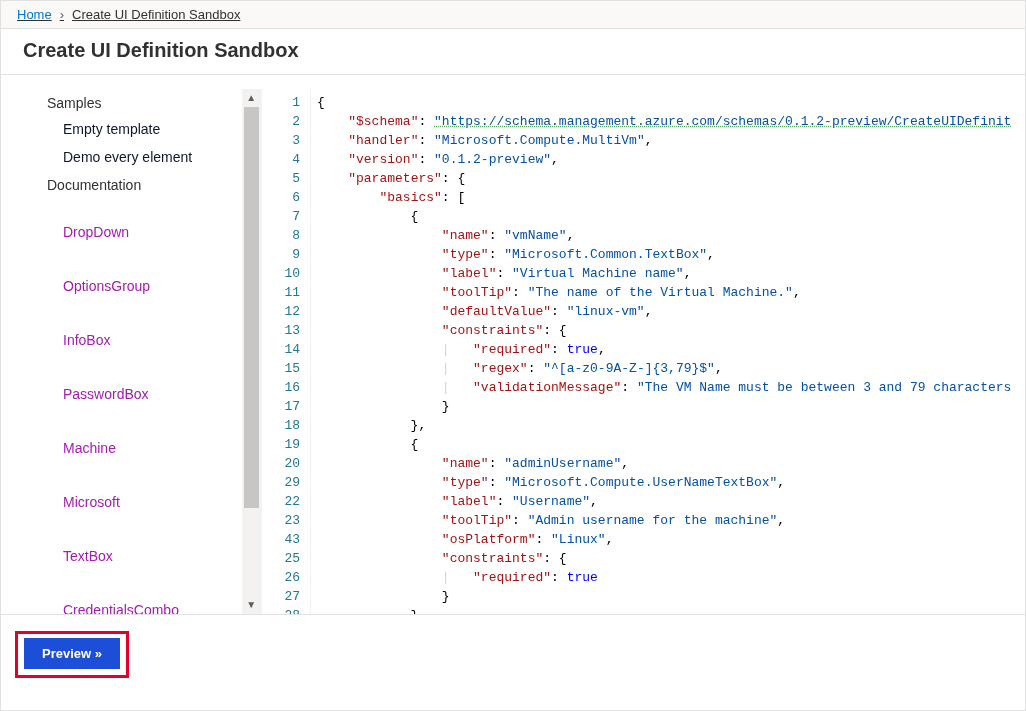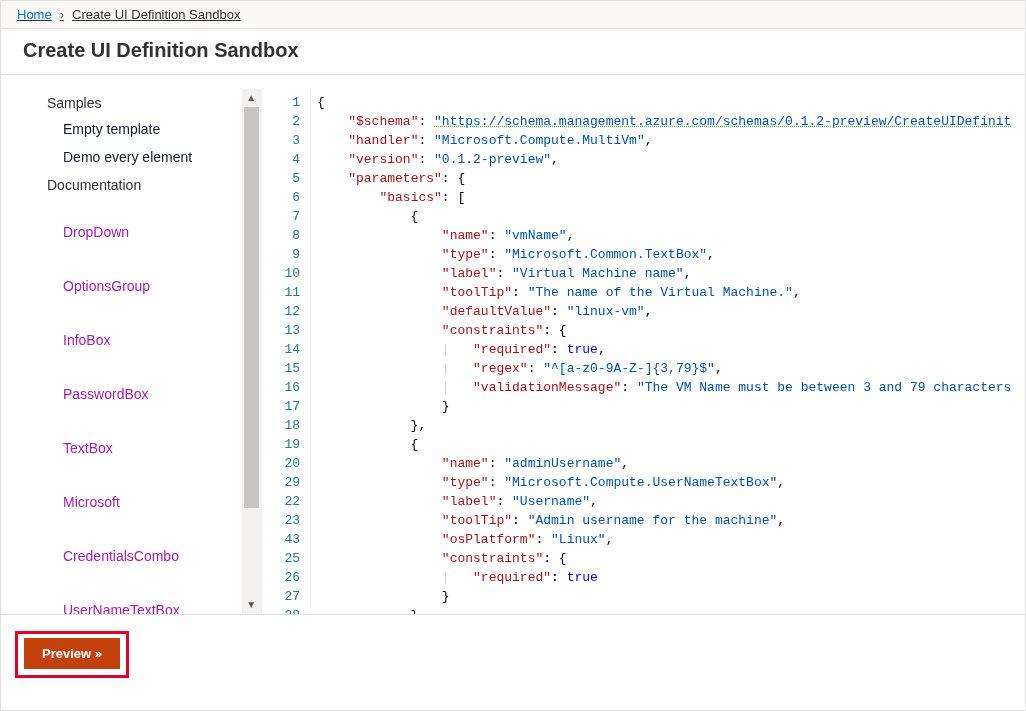--- a/index.html
+++ b/index.html
@@ -25,21 +25,21 @@
   .code { flex:1; background:#fff; padding:4px 0 4px 6px; font-family: Consolas, "Courier New", monospace; font-size:13px; line-height:19px; white-space:pre; overflow:hidden; position:relative; border-left:1px solid #f3f2f1; }
   .code .line { height:19px; display:block; }
   .tok-p { color:#000; } 
   .tok-k { color:#a31515; } 
   .tok-s { color:#0451a5; } 
   .tok-l { color:#0451a5; text-decoration: underline dotted #4caf50; } 
   .tok-b { color:#0000ff; } 
   .indent-guide { color:#d3d3d3; }
   .footer { border-top:1px solid #e1e1e1; padding:16px 14px; }
   .highlight-box { display:inline-block; border:3px solid #e3002b; padding:4px 6px 6px 6px; }
-  .preview-btn { background:#c2410c; color:#fff; border:none; font-size:13px; font-weight:600; padding:8px 18px; cursor:pointer; }
+  .preview-btn { background:#1d4ed8; color:#fff; border:none; font-size:13px; font-weight:600; padding:8px 18px; cursor:pointer; }
 </style>
 </head>
 <body>
 
 <div class="breadcrumb">
   <a>Home</a>
   <span class="chevron">›</span>
   <span class="current">Create UI Definition Sandbox</span>
 </div>
 
@@ -49,22 +49,23 @@
   <div class="sidebar-wrap">
     <nav class="sidebar" id="sidebar">
         <div class="side-head">Samples</div>
         <a class="side-item">Empty template</a>
         <a class="side-item">Demo every element</a>
         <div class="side-head">Documentation</div>
         <a class="side-link">DropDown</a>
         <a class="side-link">OptionsGroup</a>
         <a class="side-link">InfoBox</a>
         <a class="side-link">PasswordBox</a>
+        <a class="side-link">Machine</a>
+        <a class="side-link">Microsoft</a>
         <a class="side-link">TextBox</a>
-        <a class="side-link">Microsoft</a>
         <a class="side-link">CredentialsCombo</a>
         <a class="side-link">UserNameTextBox</a>
       </nav>
     <div class="scroll-col">
       <span class="arrow">▲</span>
       <div class="track">
         <div class="thumb"></div>
       </div>
       <span class="arrow">▼</span>
     </div>

